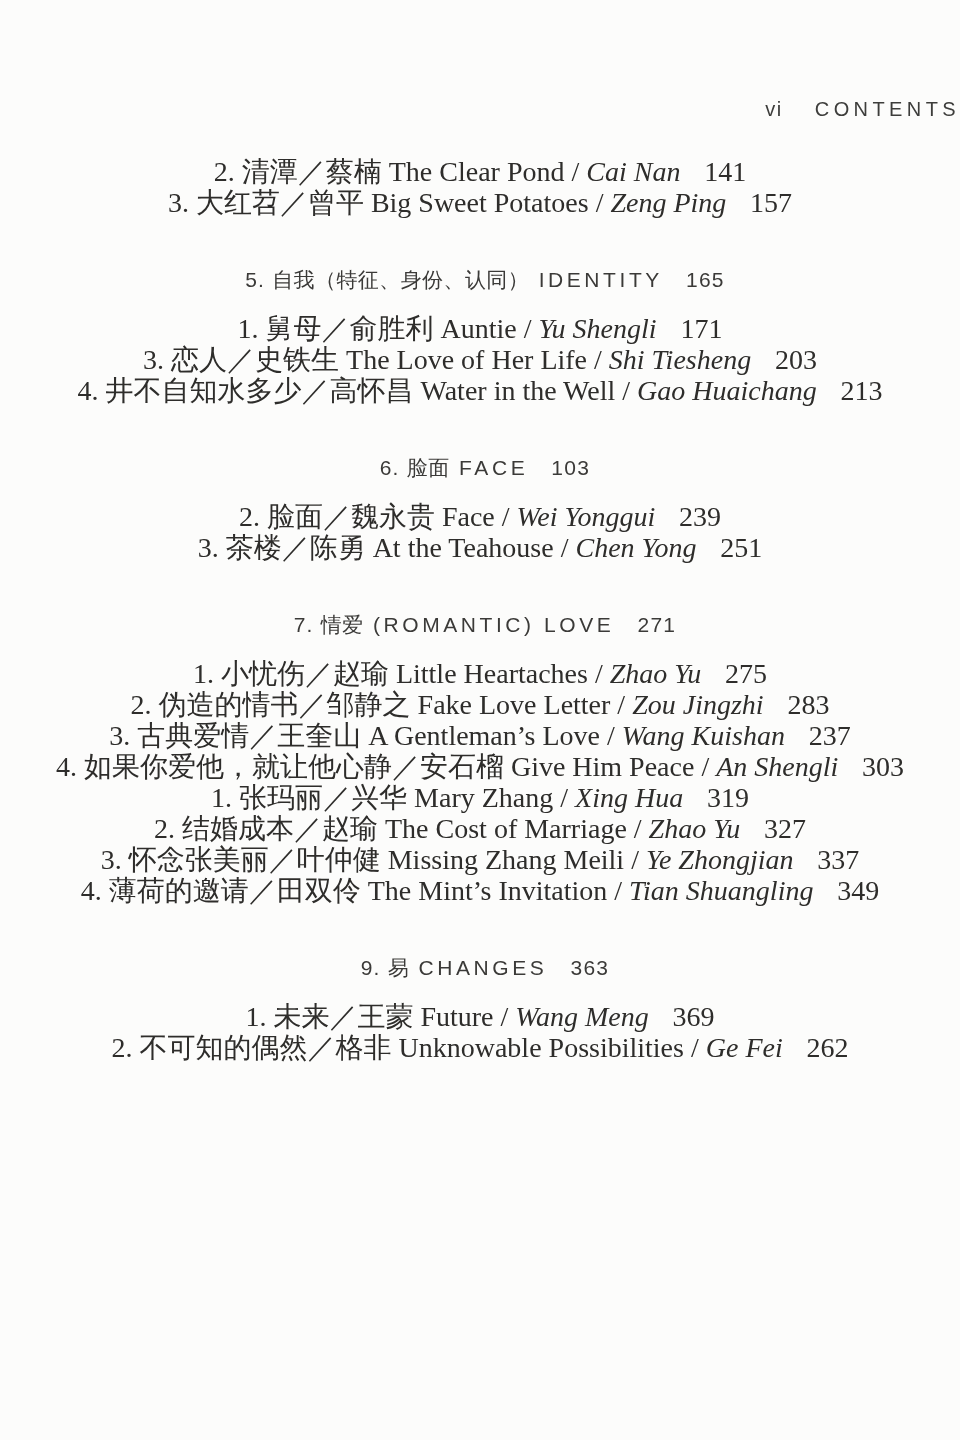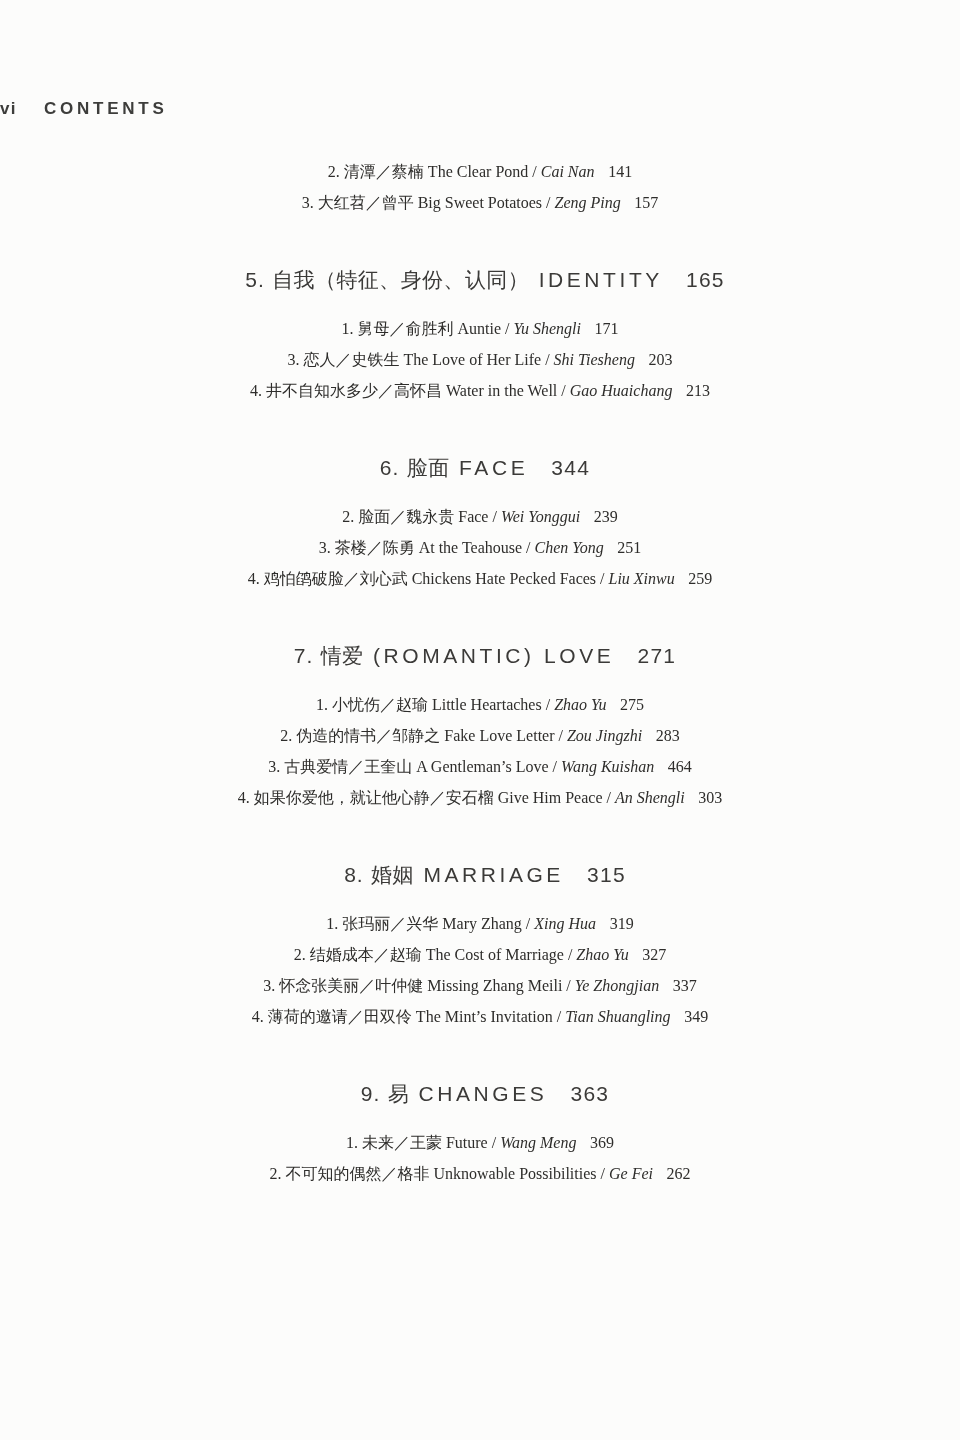--- a/index.html
+++ b/index.html
@@ -14,27 +14,27 @@
     margin: 0 auto;
     background: #fcfcfb;
     box-sizing: border-box;
     padding-top: 96px;
     font-family: "Liberation Serif", "DejaVu Serif", serif;
     color: #2e2d2b;
   }
 
   
   .running-head {
-    text-align: left;
+    text-align: right;
     line-height: 26px;
     margin-bottom: 34px;
     font-family: "Liberation Sans", "DejaVu Sans", sans-serif;
-    font-weight: 700;
+    font-weight: 400;
     color: #3d3d3b;
-    font-size: 17px;
+    font-size: 20px;
   }
   .folio {
     letter-spacing: 0.08em;
     margin-right: 1.6em;
   }
   .head-title {
     letter-spacing: 0.22em;
     text-transform: uppercase;
   }
 
@@ -67,21 +67,21 @@
   }
   .sec-page {
     font-family: "Liberation Sans", "DejaVu Sans", sans-serif;
     font-weight: 300;
     letter-spacing: 0.06em;
     margin-left: 1.1em;
   }
 
   .entry {
     line-height: 31px;
-    font-size: 16px;
+    font-size: 28px;
     color: #2e2d2b;
   }
   .entry-main { }
   .entry-author { font-style: italic; }
   .entry-page { margin-left: 0.85em; }
 </style>
 </head>
 <body>
 
 <div class="page">
@@ -95,34 +95,32 @@
         <div class="entry"><span class="entry-main">2. 清潭／蔡楠 The Clear Pond / </span><span class="entry-author">Cai Nan</span><span class="entry-page">141</span></div>
         <div class="entry"><span class="entry-main">3. 大红苕／曾平 Big Sweet Potatoes / </span><span class="entry-author">Zeng Ping</span><span class="entry-page">157</span></div>
       </section>
       <section>
         <div class="sec-heading"><span class="sec-num">5.</span><span class="sec-cn">自我（特征、身份、认同）</span><span class="sec-en">IDENTITY</span><span class="sec-page">165</span></div>
         <div class="entry"><span class="entry-main">1. 舅母／俞胜利 Auntie / </span><span class="entry-author">Yu Shengli</span><span class="entry-page">171</span></div>
         <div class="entry"><span class="entry-main">3. 恋人／史铁生 The Love of Her Life / </span><span class="entry-author">Shi Tiesheng</span><span class="entry-page">203</span></div>
         <div class="entry"><span class="entry-main">4. 井不自知水多少／高怀昌 Water in the Well / </span><span class="entry-author">Gao Huaichang</span><span class="entry-page">213</span></div>
       </section>
       <section>
-        <div class="sec-heading"><span class="sec-num">6.</span><span class="sec-cn">脸面</span><span class="sec-en">FACE</span><span class="sec-page">344</span></div>
+        <div class="sec-heading"><span class="sec-num">6.</span><span class="sec-cn">脸面</span><span class="sec-en">FACE</span><span class="sec-page">103</span></div>
         <div class="entry"><span class="entry-main">2. 脸面／魏永贵 Face / </span><span class="entry-author">Wei Yonggui</span><span class="entry-page">239</span></div>
         <div class="entry"><span class="entry-main">3. 茶楼／陈勇 At the Teahouse / </span><span class="entry-author">Chen Yong</span><span class="entry-page">251</span></div>
-        <div class="entry"><span class="entry-main">4. 鸡怕鹐破脸／刘心武 Chickens Hate Pecked Faces / </span><span class="entry-author">Liu Xinwu</span><span class="entry-page">259</span></div>
       </section>
       <section>
         <div class="sec-heading"><span class="sec-num">7.</span><span class="sec-cn">情爱</span><span class="sec-en">(ROMANTIC) LOVE</span><span class="sec-page">271</span></div>
         <div class="entry"><span class="entry-main">1. 小忧伤／赵瑜 Little Heartaches / </span><span class="entry-author">Zhao Yu</span><span class="entry-page">275</span></div>
         <div class="entry"><span class="entry-main">2. 伪造的情书／邹静之 Fake Love Letter / </span><span class="entry-author">Zou Jingzhi</span><span class="entry-page">283</span></div>
-        <div class="entry"><span class="entry-main">3. 古典爱情／王奎山 A Gentleman’s Love / </span><span class="entry-author">Wang Kuishan</span><span class="entry-page">464</span></div>
+        <div class="entry"><span class="entry-main">3. 古典爱情／王奎山 A Gentleman’s Love / </span><span class="entry-author">Wang Kuishan</span><span class="entry-page">237</span></div>
         <div class="entry"><span class="entry-main">4. 如果你爱他，就让他心静／安石榴 Give Him Peace / </span><span class="entry-author">An Shengli</span><span class="entry-page">303</span></div>
       </section>
       <section>
-        <div class="sec-heading"><span class="sec-num">8.</span><span class="sec-cn">婚姻</span><span class="sec-en">MARRIAGE</span><span class="sec-page">315</span></div>
         <div class="entry"><span class="entry-main">1. 张玛丽／兴华 Mary Zhang / </span><span class="entry-author">Xing Hua</span><span class="entry-page">319</span></div>
         <div class="entry"><span class="entry-main">2. 结婚成本／赵瑜 The Cost of Marriage / </span><span class="entry-author">Zhao Yu</span><span class="entry-page">327</span></div>
         <div class="entry"><span class="entry-main">3. 怀念张美丽／叶仲健 Missing Zhang Meili / </span><span class="entry-author">Ye Zhongjian</span><span class="entry-page">337</span></div>
         <div class="entry"><span class="entry-main">4. 薄荷的邀请／田双伶 The Mint’s Invitation / </span><span class="entry-author">Tian Shuangling</span><span class="entry-page">349</span></div>
       </section>
       <section>
         <div class="sec-heading"><span class="sec-num">9.</span><span class="sec-cn">易</span><span class="sec-en">CHANGES</span><span class="sec-page">363</span></div>
         <div class="entry"><span class="entry-main">1. 未来／王蒙 Future / </span><span class="entry-author">Wang Meng</span><span class="entry-page">369</span></div>
         <div class="entry"><span class="entry-main">2. 不可知的偶然／格非 Unknowable Possibilities / </span><span class="entry-author">Ge Fei</span><span class="entry-page">262</span></div>
       </section>

